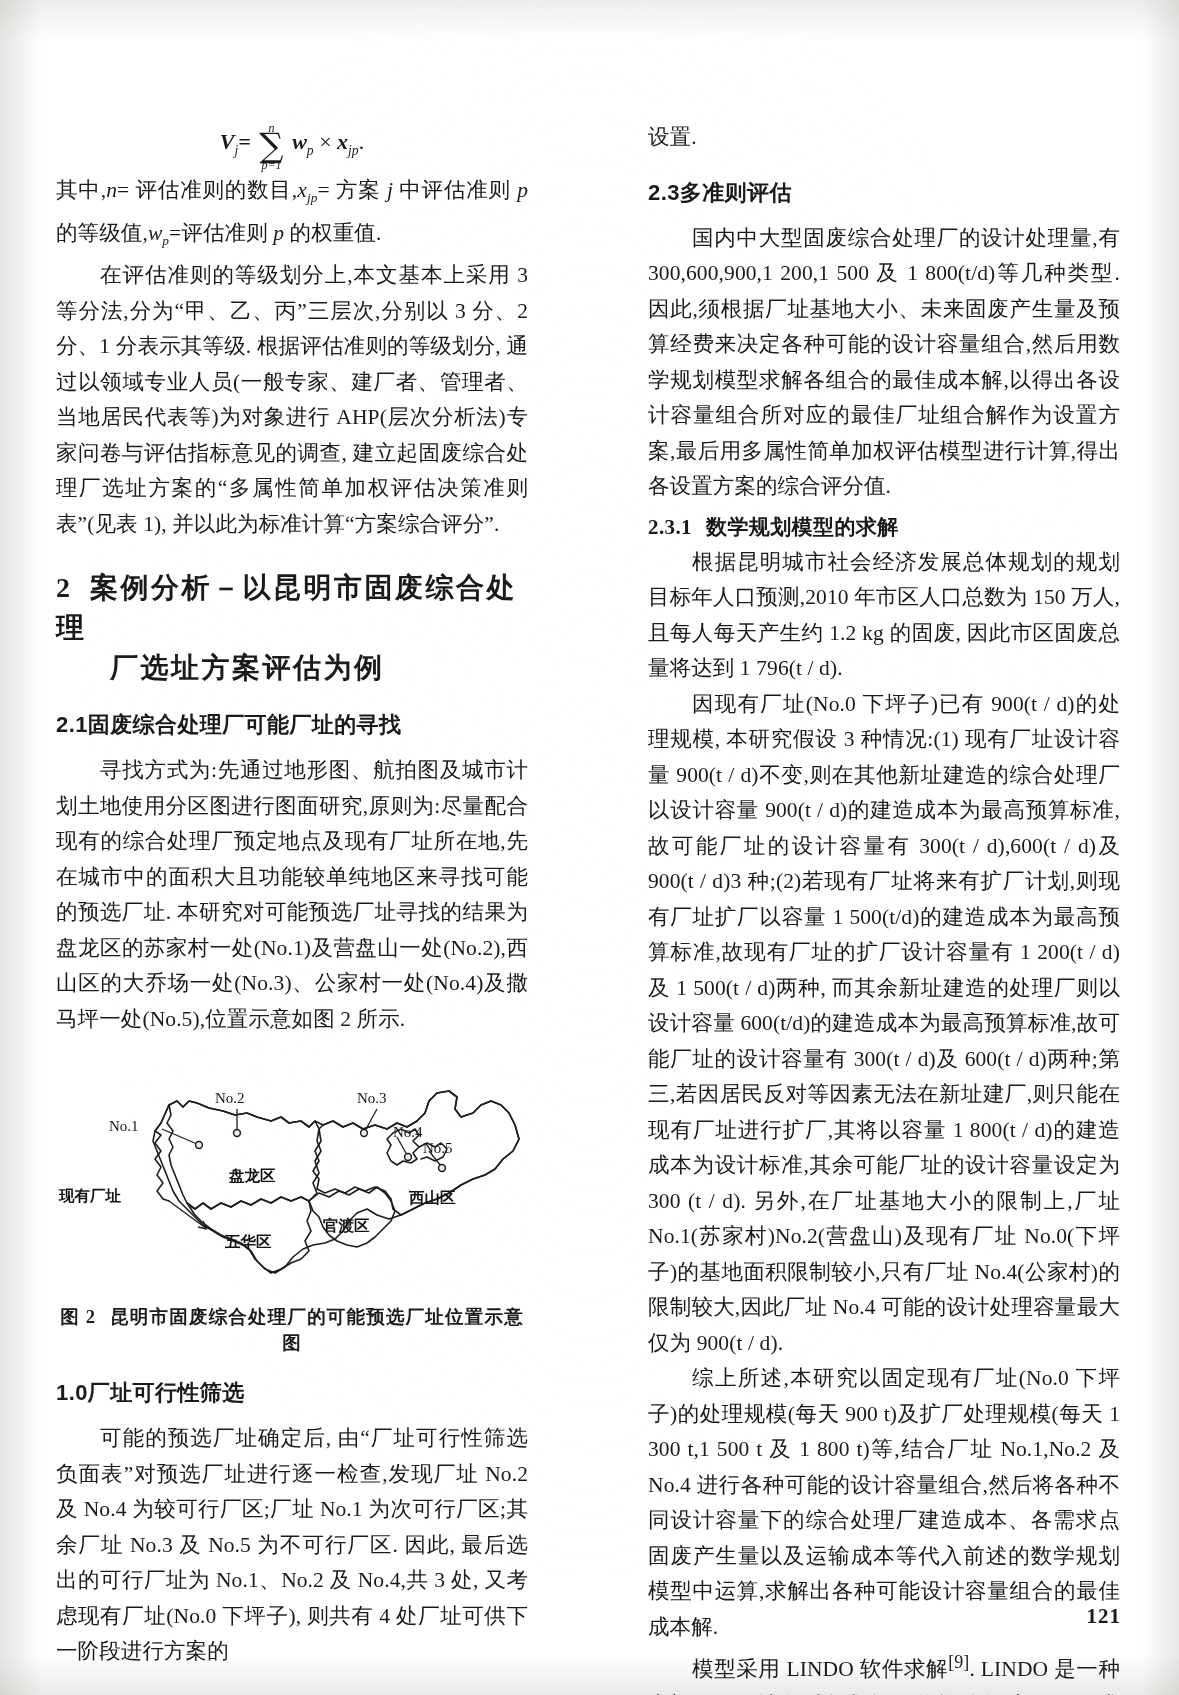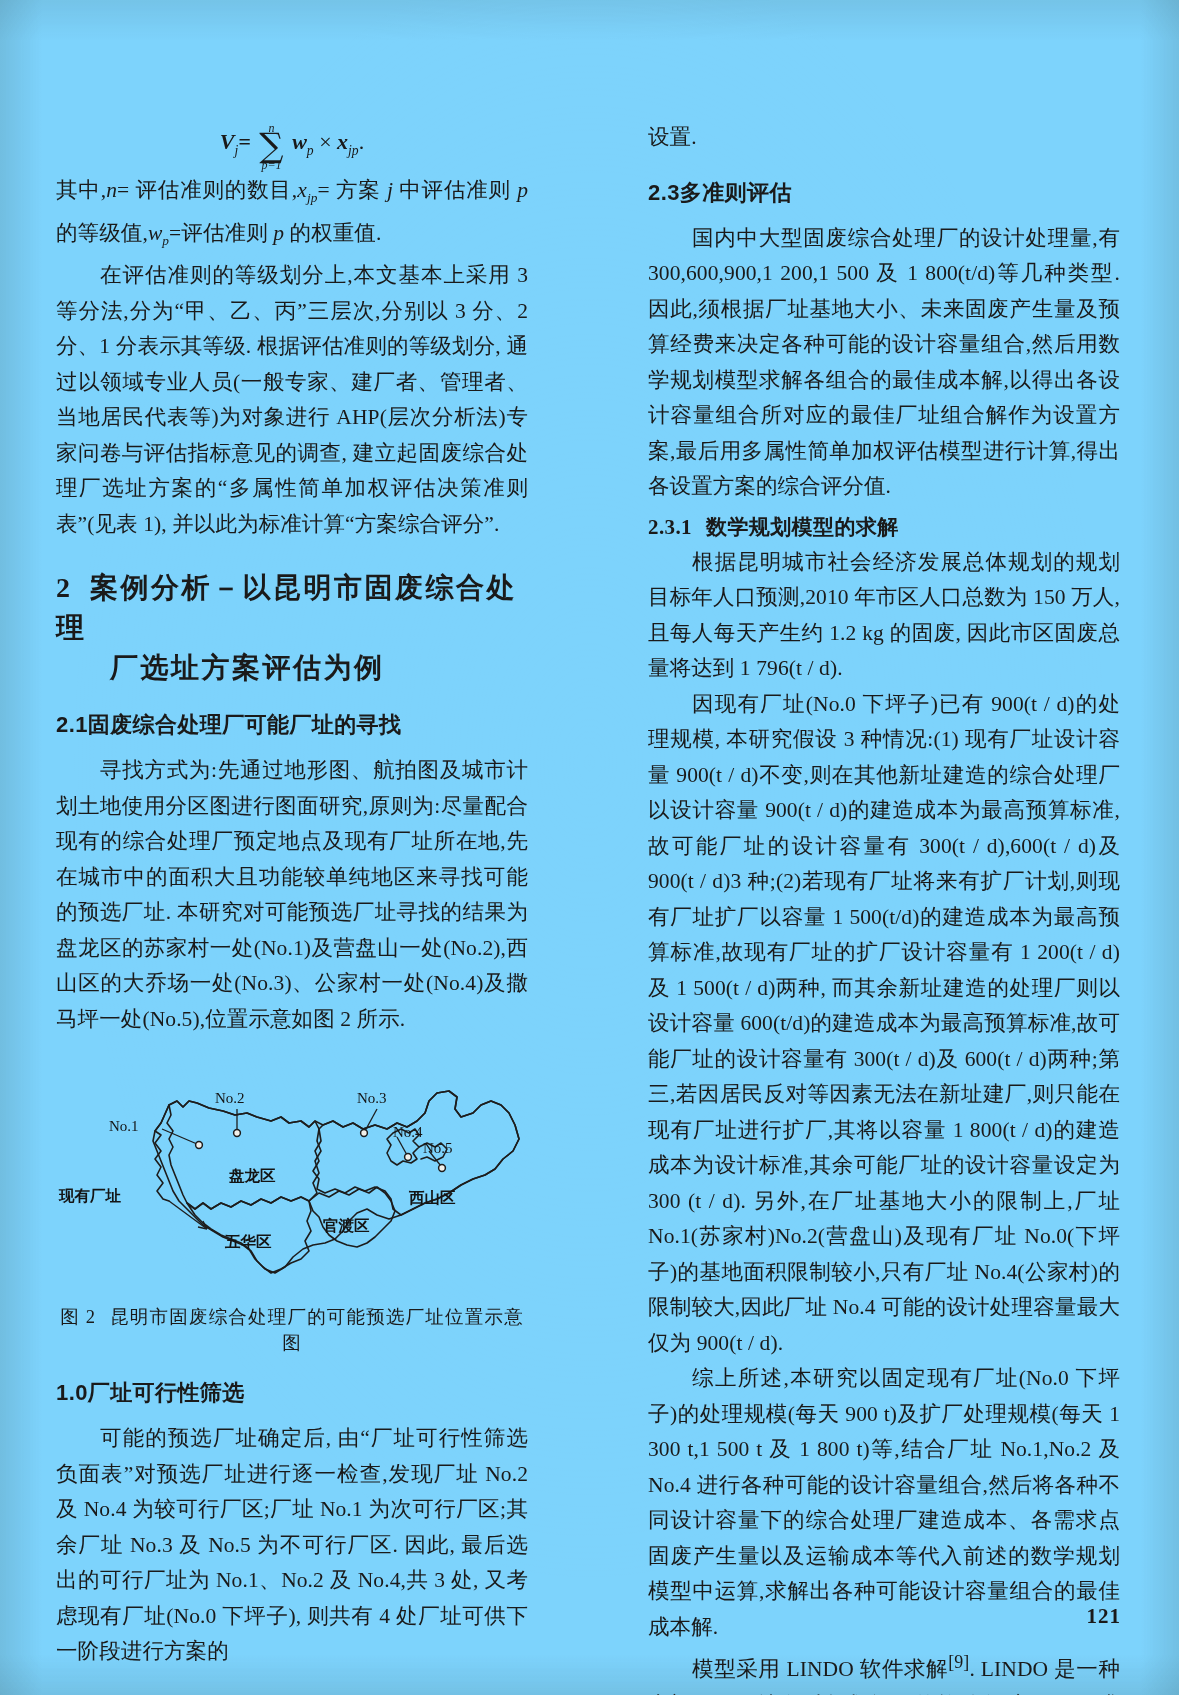--- a/index.html
+++ b/index.html
@@ -4,21 +4,21 @@
 <style>
   html, body {
     margin: 0;
     padding: 0;
     background: #8a8a8a;
   }
   .page {
     position: relative;
     width: 1179px;
     height: 1695px;
-    background: #7dd3fc;
+    background: #ffffff;
     overflow: hidden;
     font-family: "Liberation Serif", "DejaVu Serif", serif;
     color: #1a1a1a;
   }
   
   .scan-tint {
     position: absolute;
     inset: 0;
     pointer-events: none;
     background:
@@ -105,21 +105,21 @@
     letter-spacing: .4px;
   }
   h4.subsub .num { margin-right: 14px; font-weight: bold; }
 
   .figure { margin: 14px 0 8px 0; }
   .figure svg { display: block; margin: 0 auto; }
 
   .cap-cn {
     font-size: 18.5px;
     line-height: 26px;
-    font-weight: normal;
+    font-weight: bold;
     text-align: center;
     letter-spacing: 1.2px;
     margin: 6px 0 2px 0;
   }
   .cap-cn .lbl { margin-right: 14px; }
   .cap-en {
     font-size: 17.5px;
     line-height: 24px;
     text-align: left;
     margin: 2px 0 0 0;

